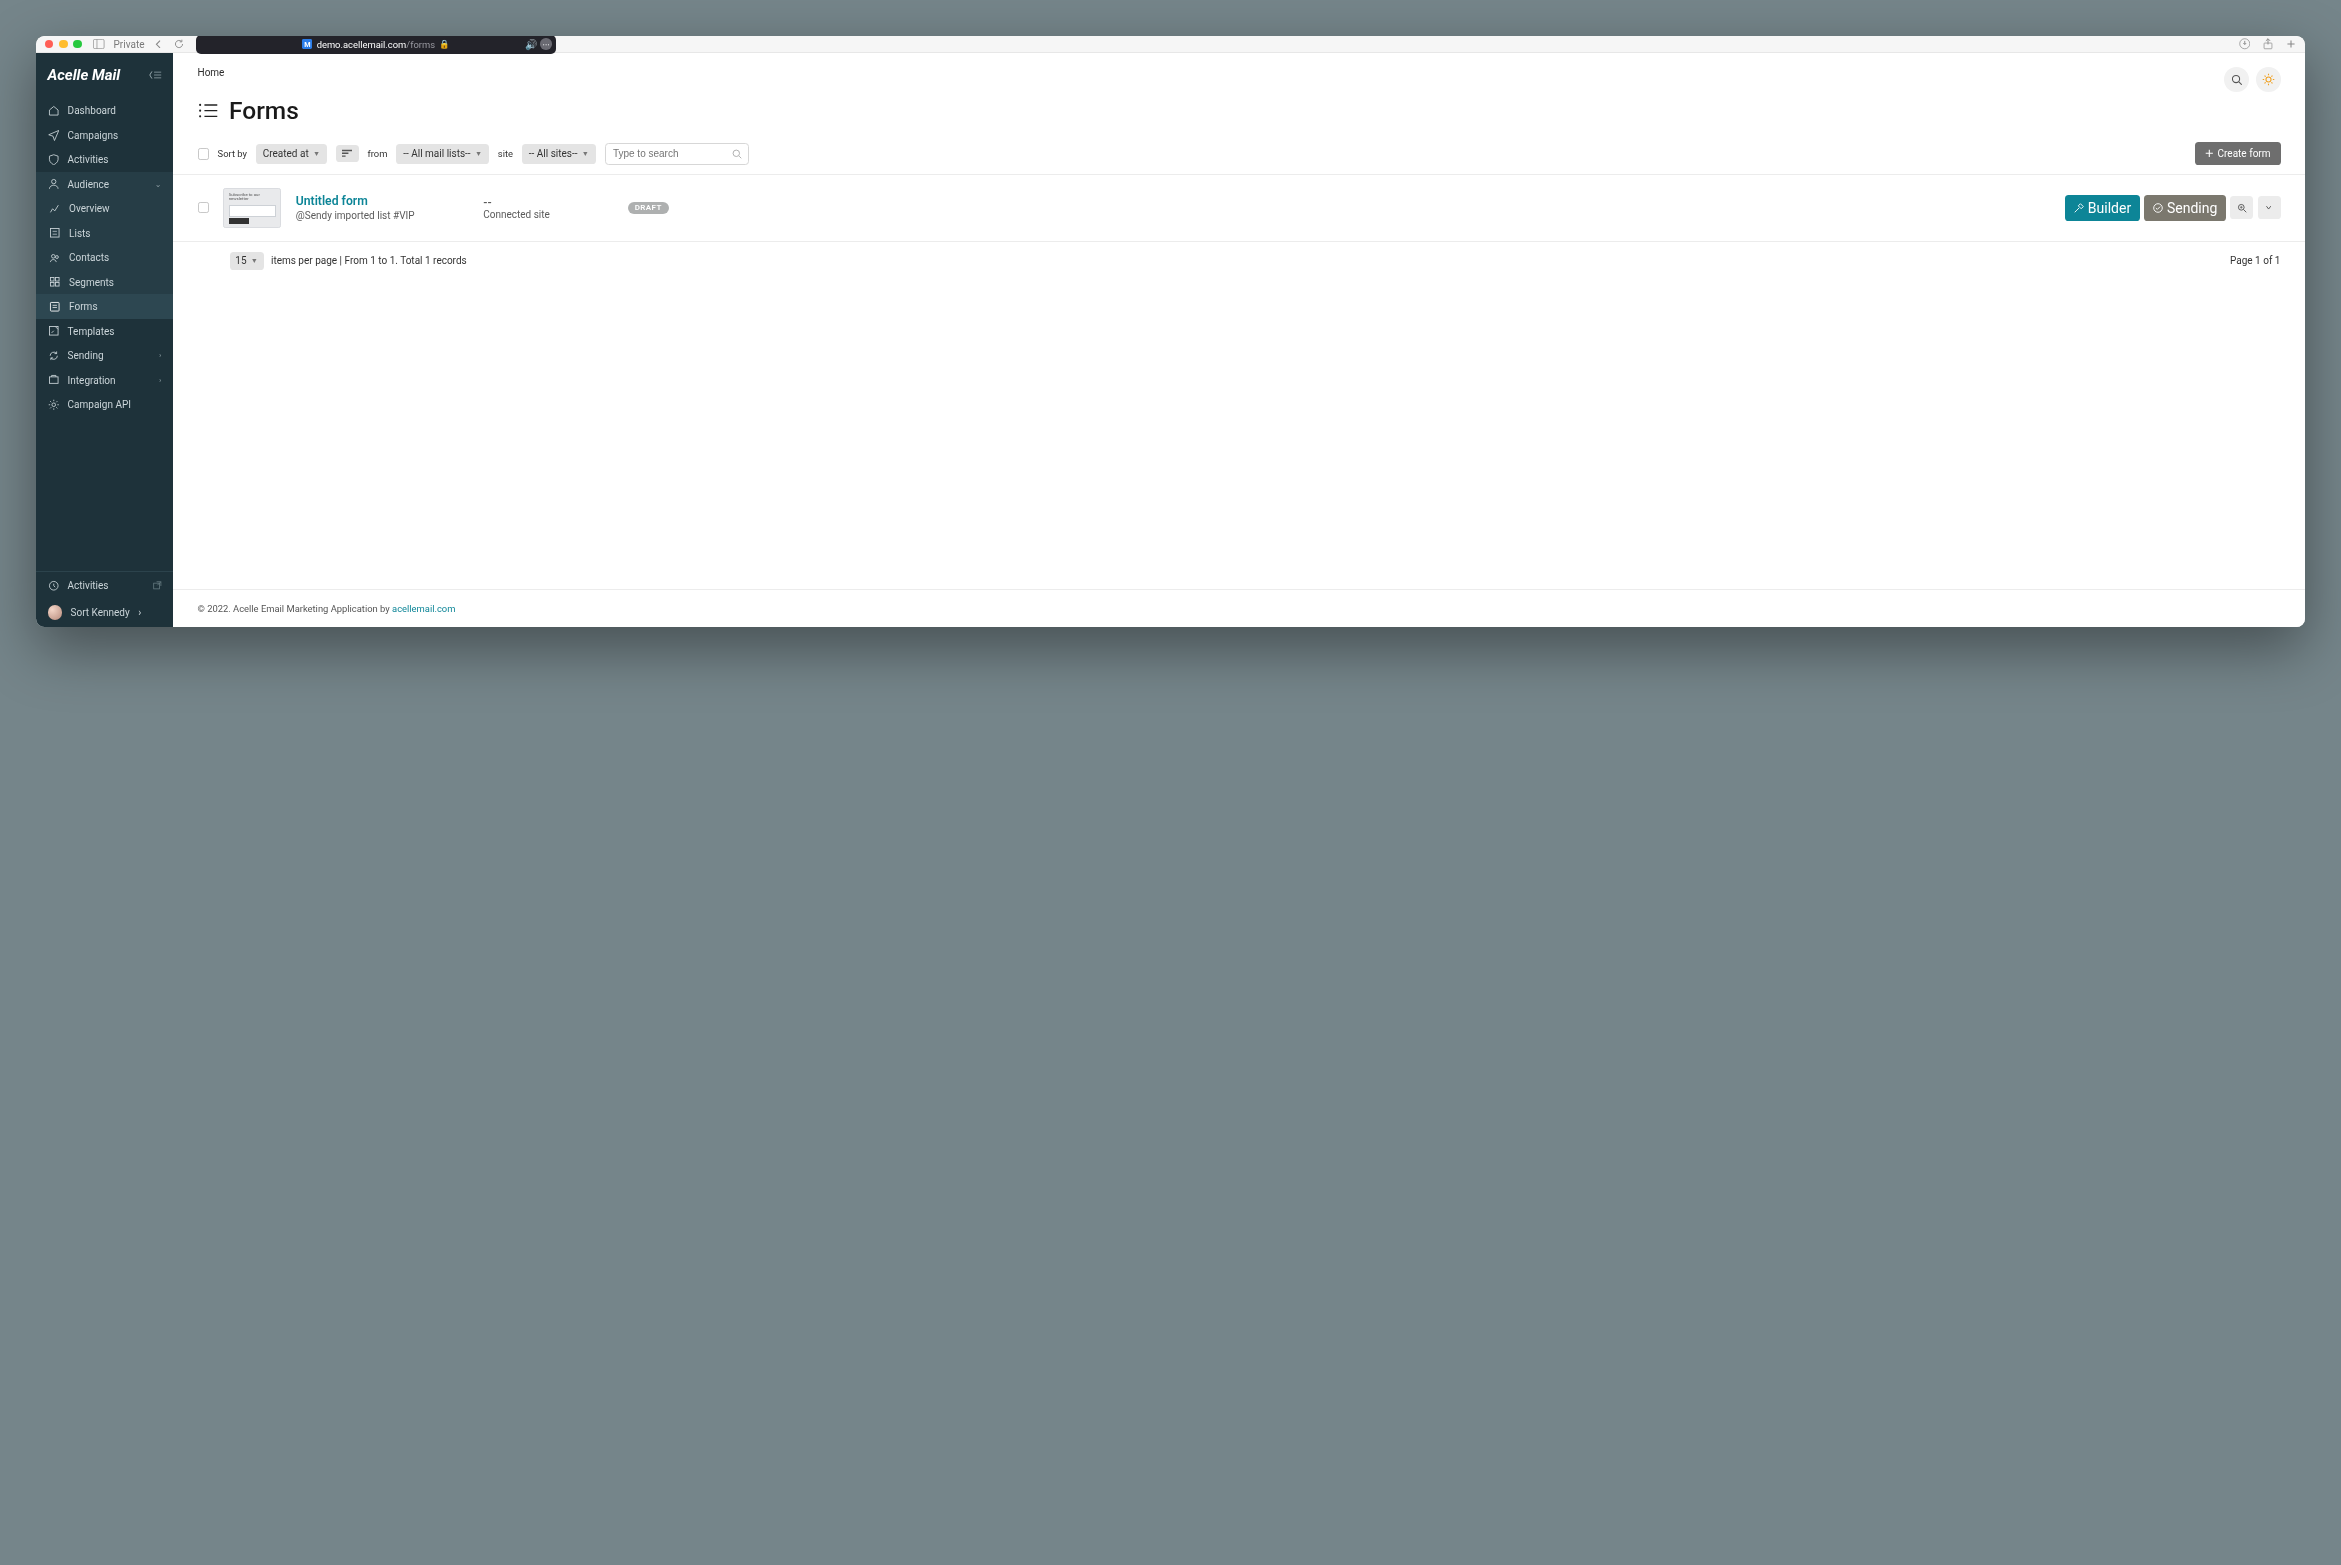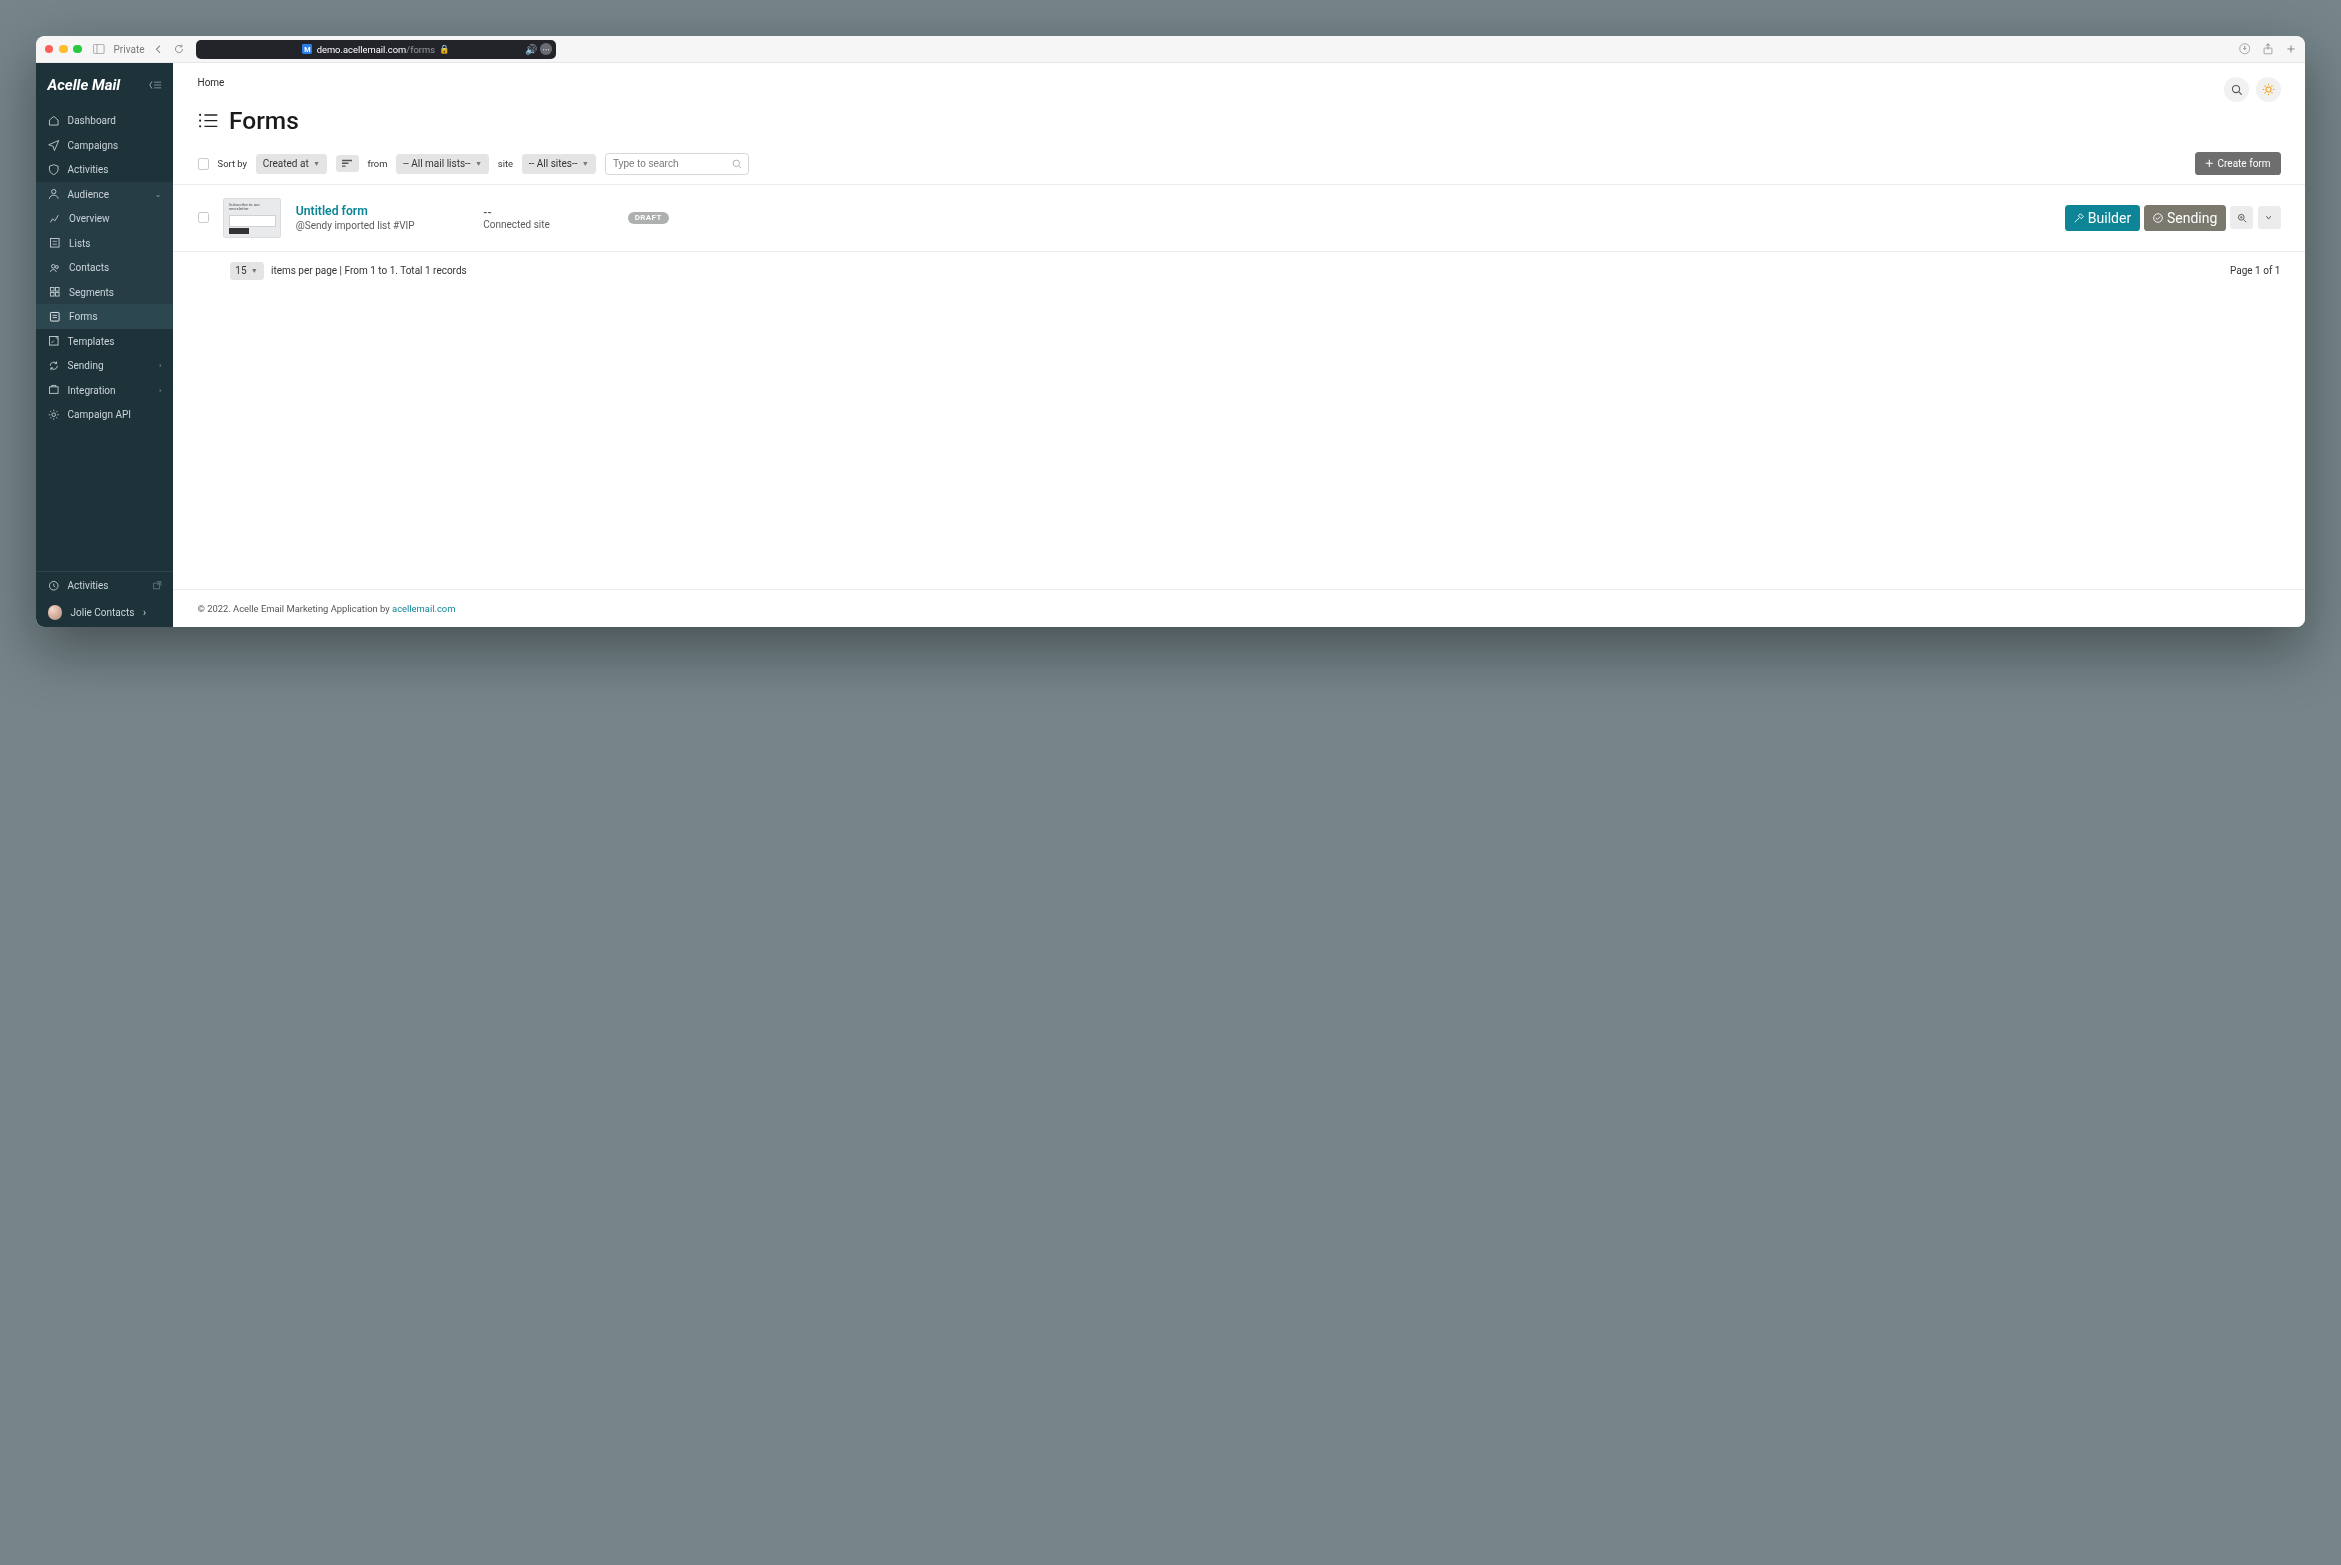--- a/index.html
+++ b/index.html
@@ -14,21 +14,21 @@
   border-radius: 8.6px;
   overflow: hidden;
   box-shadow: 0 21.6px 58px rgba(0,0,0,.4);
   display: flex;
   flex-direction: column;
   height: 591px;
 }
 
 
 .titlebar {
-  height: 27px;
+  height: 17px;
   background: #f6f6f6;
   display: flex;
   align-items: center;
   padding: 0 8.6px;
   gap: 11.5px;
   border-bottom: 0.7px solid #e7e7e7;
 }
 .traffic { display: flex; gap: 5.8px; }
 .traffic span { width: 8.6px; height: 8.6px; border-radius: 50%; display: block; }
 .tl-red { background: #ff5f56; }
@@ -329,21 +329,21 @@
             <span>Activities</span>
             <span class="ext">
               <svg width="8.6" height="8.6" viewBox="0 0 12 12">
                 <rect x="1" y="3" width="8" height="8" fill="none" stroke="#6d8288"></rect>
                 <path d="M5 1h6v6M11 1L6 6" fill="none" stroke="#6d8288"></path>
               </svg>
             </span>
           </li>
         <li>
             <span class="avatar"></span>
-            <span>Jolie Contacts</span>
+            <span>Sort Kennedy</span>
             <span class="chev">›</span>
           </li>
       </ul>
     </div>
 
     <div class="content">
       <div class="crumbrow">
         <span class="crumb">Home</span>
         <div class="circlebtns">
           <span class="circlebtn">

